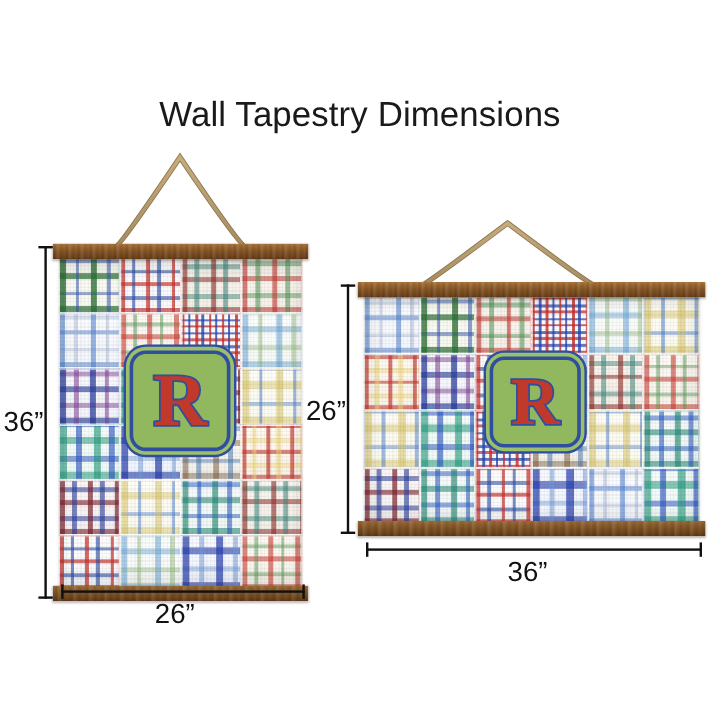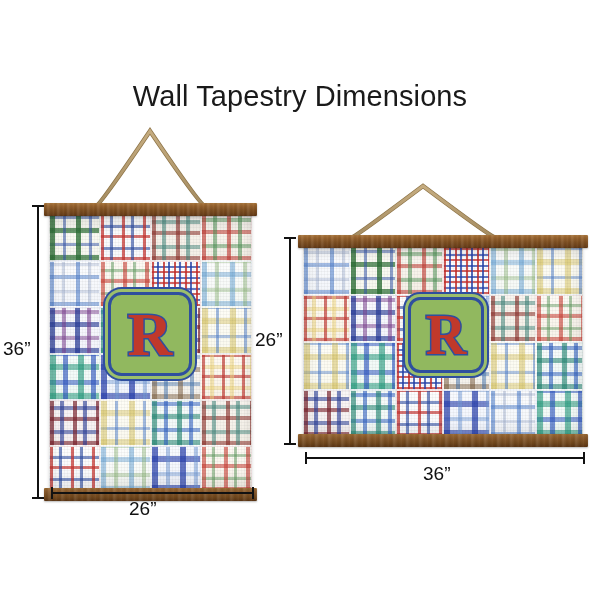--- a/index.html
+++ b/index.html
@@ -247,21 +247,21 @@
   }
   .cap-v {
     position: absolute;
     width: 2px;
     height: 12px;
     background: #111111;
   }
   .dim-label {
     position: absolute;
     font-family: "Liberation Sans", sans-serif;
-    font-size: 19px;
+    font-size: 23px;
     font-weight: 400;
     color: #111111;
     white-space: nowrap;
   }
 </style>
 </head>
 <body>
 
 <div id="stage">
 

